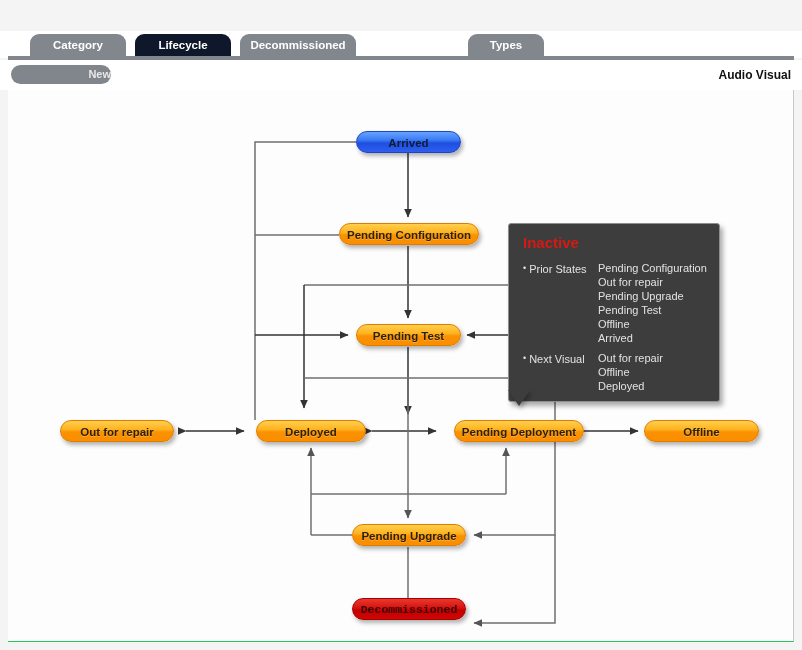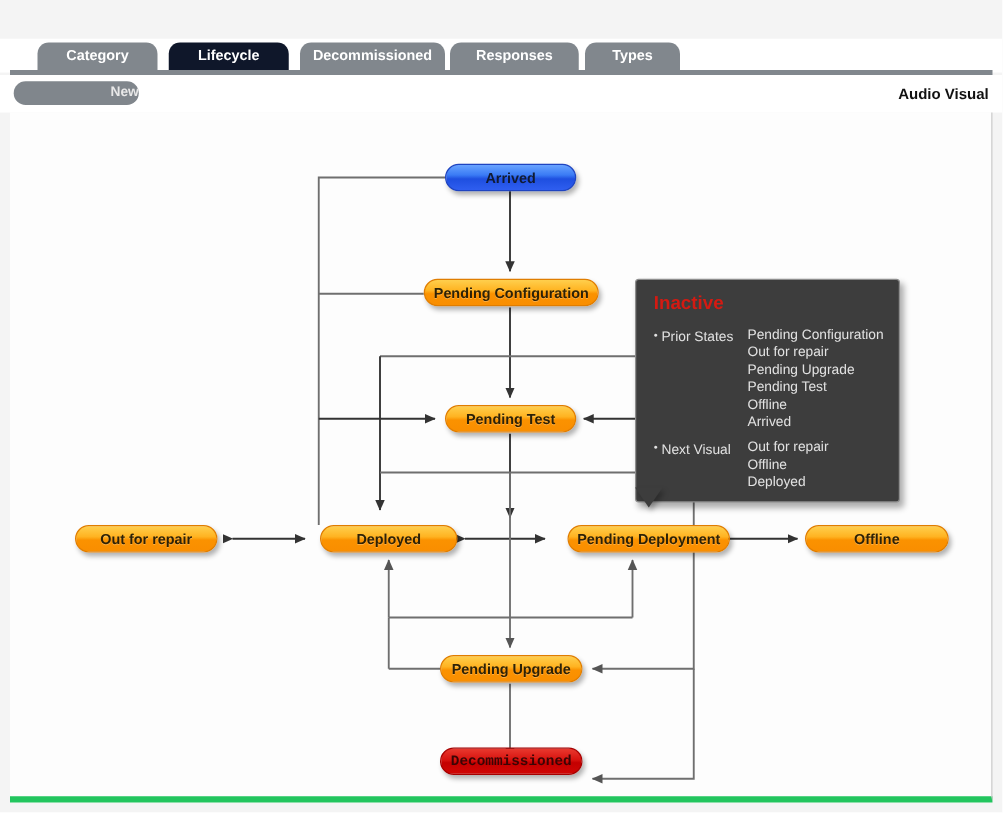--- a/index.html
+++ b/index.html
@@ -95,21 +95,21 @@
     color: #111111;
   }
 
   
   .canvas {
     position: absolute;
     left: 8px; top: 90px;
     width: 786px; height: 552px;
     background: #fdfdfd;
     border-right: 1px solid #c9c9c9;
-    border-bottom: 5px solid #22c55e;
+    border-bottom: 1px solid #22c55e;
     box-sizing: border-box;
     overflow: hidden;
   }
   .canvas svg {
     position: absolute;
     left: 0; top: 0;
   }
 
   
   .node {
@@ -195,21 +195,20 @@
 </head>
 <body>
 
 <div id="screen">
 
 
   <div class="tabstrip" id="tabstrip">
       <div class="tab" style="left: 30px; width: 96px;">Category</div>
       <div class="tab active" style="left: 135px; width: 96px;">Lifecycle</div>
       <div class="tab" style="left: 240px; width: 116px;">Decommissioned</div>
-      <div class="tab" style="left: 360px; width: 103px;">Responses</div>
       <div class="tab" style="left: 468px; width: 76px;">Types</div>
     </div>
   <div class="tabrule"></div>
 
   <div class="toolbar">
     <div class="btn-new">New</div>
     <div class="ctx-label">Audio Visual</div>
   </div>
 
   <div class="canvas">

